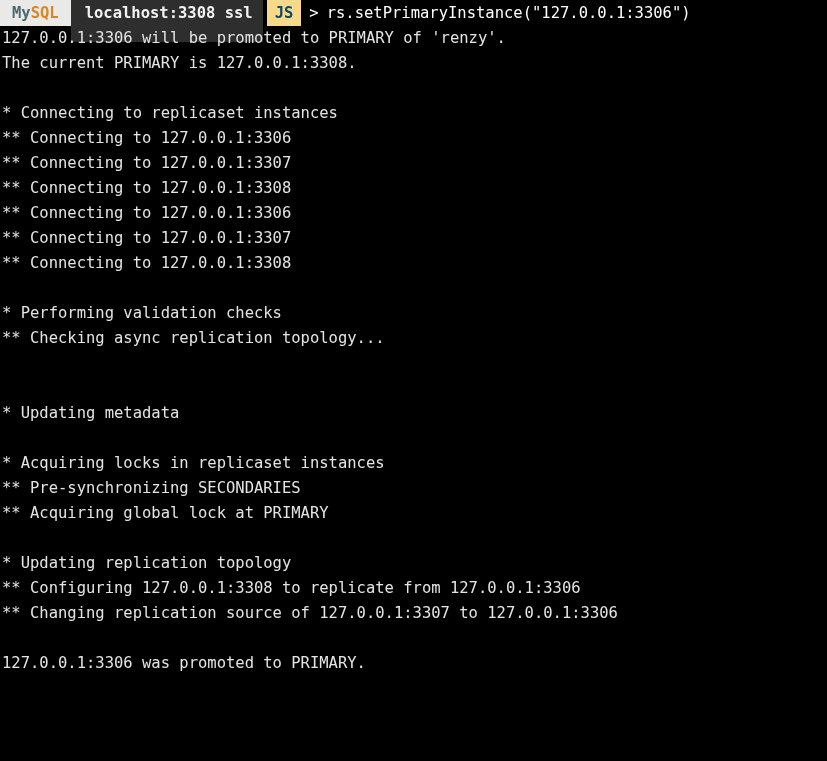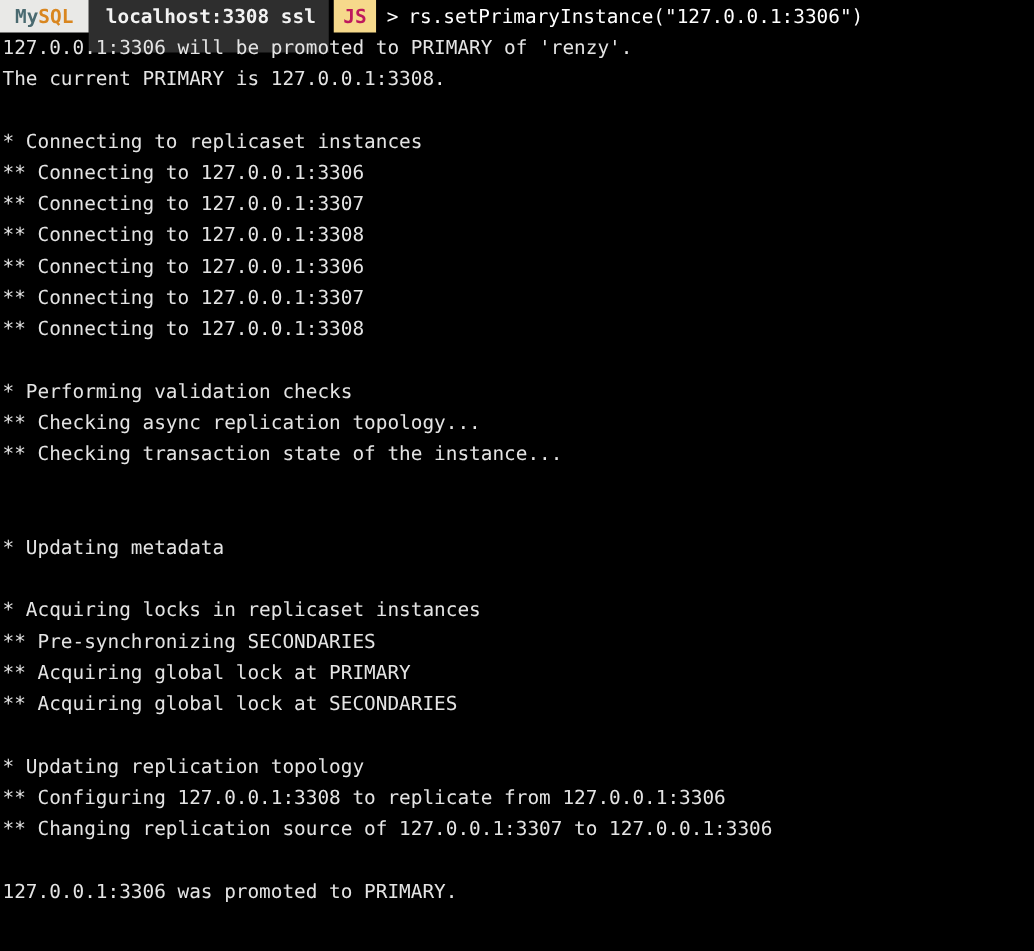--- a/index.html
+++ b/index.html
@@ -55,21 +55,21 @@
   .seg-mysql .sql { color: #d9861f; }
 
   .seg-host {
     background: #2e2e2e;
     color: #f2f2f2;
     font-weight: bold;
     padding: 0 10px 16px 14px;
   }
   .seg-js {
     background: #f6d98b;
-    color: #be185d;
+    color: #0c4a6e;
     font-weight: bold;
     padding: 0 8px;
     margin-left: 4px;
   }
   .seg-caret {
     background: #000000;
     color: #ffffff;
     padding: 0 0 0 8px;
   }
   .seg-cmd {
@@ -112,29 +112,27 @@
       <div class="out">* Connecting to replicaset instances</div>
       <div class="out">** Connecting to 127.0.0.1:3306</div>
       <div class="out">** Connecting to 127.0.0.1:3307</div>
       <div class="out">** Connecting to 127.0.0.1:3308</div>
       <div class="out">** Connecting to 127.0.0.1:3306</div>
       <div class="out">** Connecting to 127.0.0.1:3307</div>
       <div class="out">** Connecting to 127.0.0.1:3308</div>
       <div class="out blank">&nbsp;</div>
       <div class="out">* Performing validation checks</div>
       <div class="out">** Checking async replication topology...</div>
-      <div class="out">** Checking transaction state of the instance...</div>
       <div class="out blank">&nbsp;</div>
       <div class="out blank">&nbsp;</div>
       <div class="out">* Updating metadata</div>
       <div class="out blank">&nbsp;</div>
       <div class="out">* Acquiring locks in replicaset instances</div>
       <div class="out">** Pre-synchronizing SECONDARIES</div>
       <div class="out">** Acquiring global lock at PRIMARY</div>
-      <div class="out">** Acquiring global lock at SECONDARIES</div>
       <div class="out blank">&nbsp;</div>
       <div class="out">* Updating replication topology</div>
       <div class="out">** Configuring 127.0.0.1:3308 to replicate from 127.0.0.1:3306</div>
       <div class="out">** Changing replication source of 127.0.0.1:3307 to 127.0.0.1:3306</div>
       <div class="out blank">&nbsp;</div>
       <div class="out">127.0.0.1:3306 was promoted to PRIMARY.</div>
     </div>
 
 </div>
 

